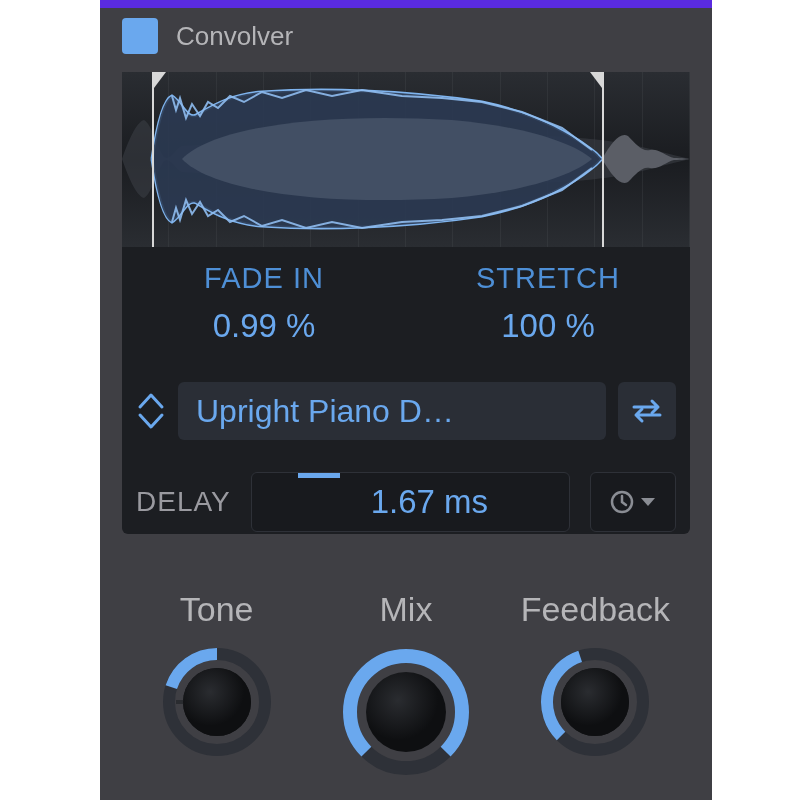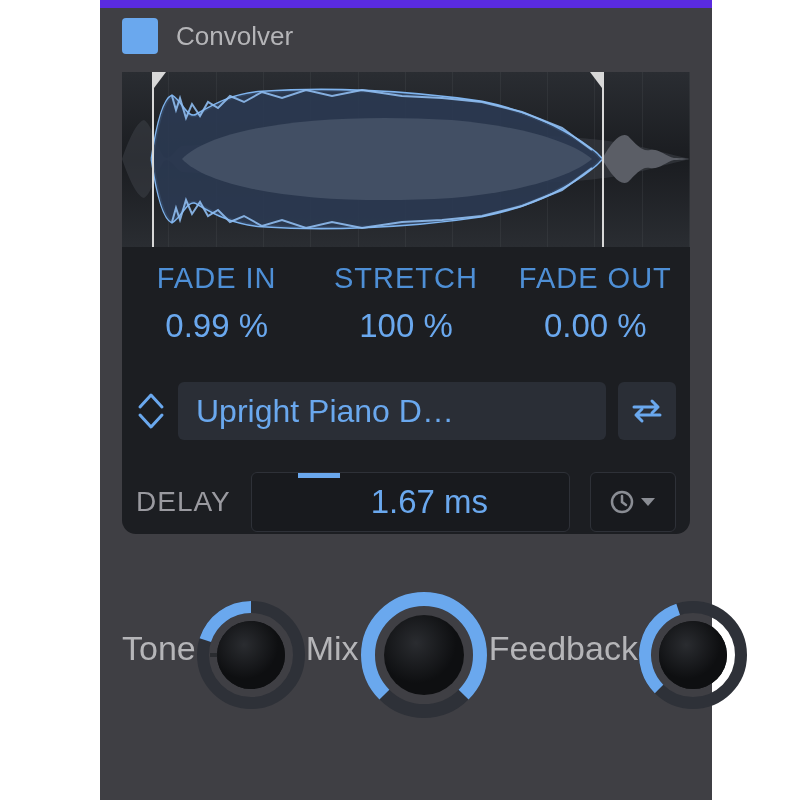--- a/index.html
+++ b/index.html
@@ -37,21 +37,21 @@
     font-size: 26px;
     color: #b5b5b8;
     font-weight: 400;
   }
   .inner {
     position: absolute;
     left: 22px; top: 72px;
     width: 568px;
     height: 462px;
     background: #1c1e22;
-    border-radius: 14px;
+    border-radius: 6px;
   }
   
   .wave {
     position: absolute;
     left: 0; top: 0; width: 100%; height: 175px;
     background: linear-gradient(to bottom, #2a2d32 0%, #1a1c20 50%, #2a2d32 100%);
     overflow: hidden;
   }
   .wave-grid {
     position: absolute; inset: 0;
@@ -168,21 +168,21 @@
     border-radius: 6px;
     display: flex; align-items: center; justify-content: center;
     gap: 4px;
   }
   
   .knob-row {
     position: absolute;
     left: 22px; right: 22px; top: 590px;
     display: flex;
   }
-  .knob-col { flex: 1; display: flex; align-items: center; }
+  .knob-col { flex: 1; display: flex; flex-direction: column; align-items: center; }
   .knob-label {
     font-size: 34px;
     color: #b5b5b8;
     margin-bottom: 18px;
   }
   .knob { position: relative; }
 </style>
 </head>
 <body>
 
@@ -236,24 +236,20 @@
     </div>
 
     <div class="fade-row">
       <div class="fade-col">
         <div class="fade-label">FADE IN</div>
         <div class="fade-value">0.99 %</div>
       </div>
       <div class="fade-col">
         <div class="fade-label">STRETCH</div>
         <div class="fade-value">100 %</div>
-      </div>
-      <div class="fade-col">
-        <div class="fade-label">FADE OUT</div>
-        <div class="fade-value">0.00 %</div>
       </div>
     </div>
 
     <div class="preset-row">
       <div class="stepper">
         <svg width="30" height="20" viewBox="0 0 30 20">
           <path d="M4 16 L15 4 L26 16" fill="none" stroke="#6aa8ee" stroke-width="3" stroke-linecap="round" stroke-linejoin="round"></path>
         </svg>
         <svg width="30" height="20" viewBox="0 0 30 20">
           <path d="M4 4 L15 16 L26 4" fill="none" stroke="#6aa8ee" stroke-width="3" stroke-linecap="round" stroke-linejoin="round"></path>

